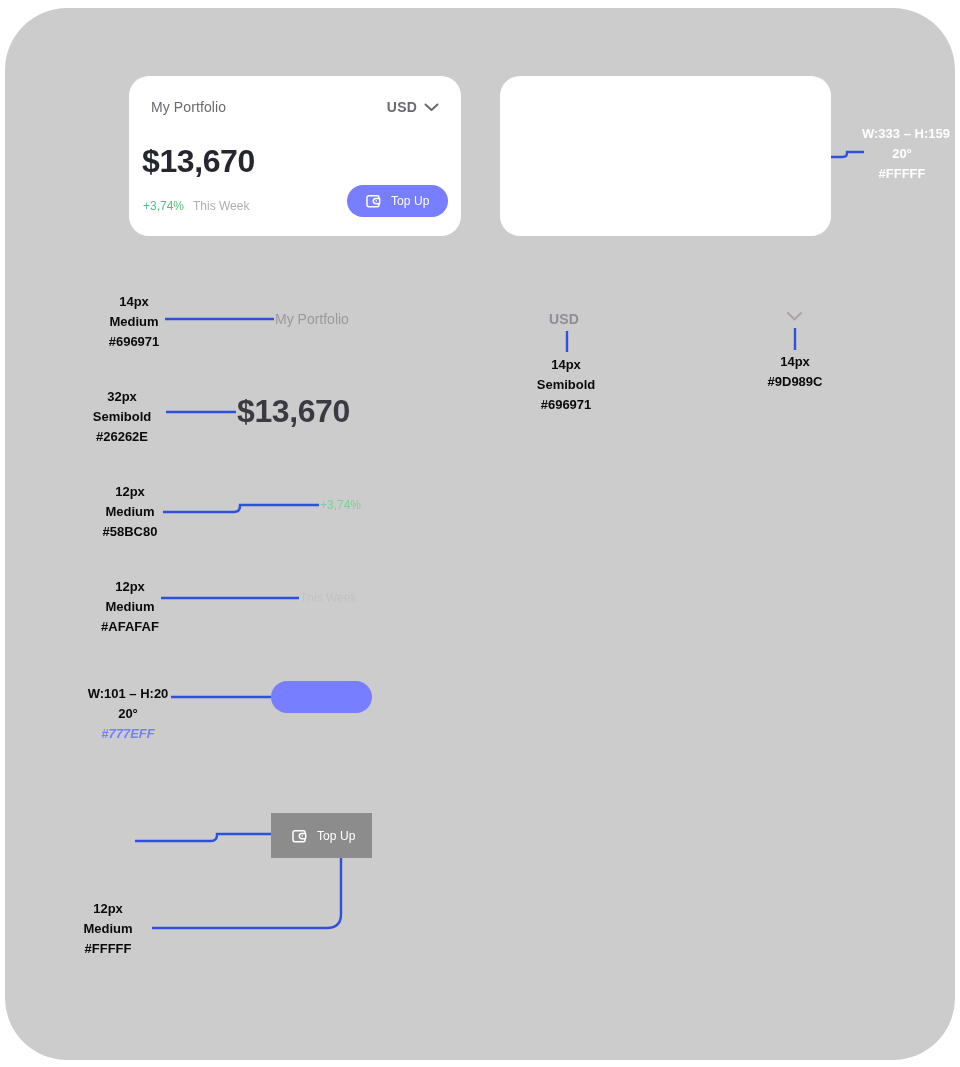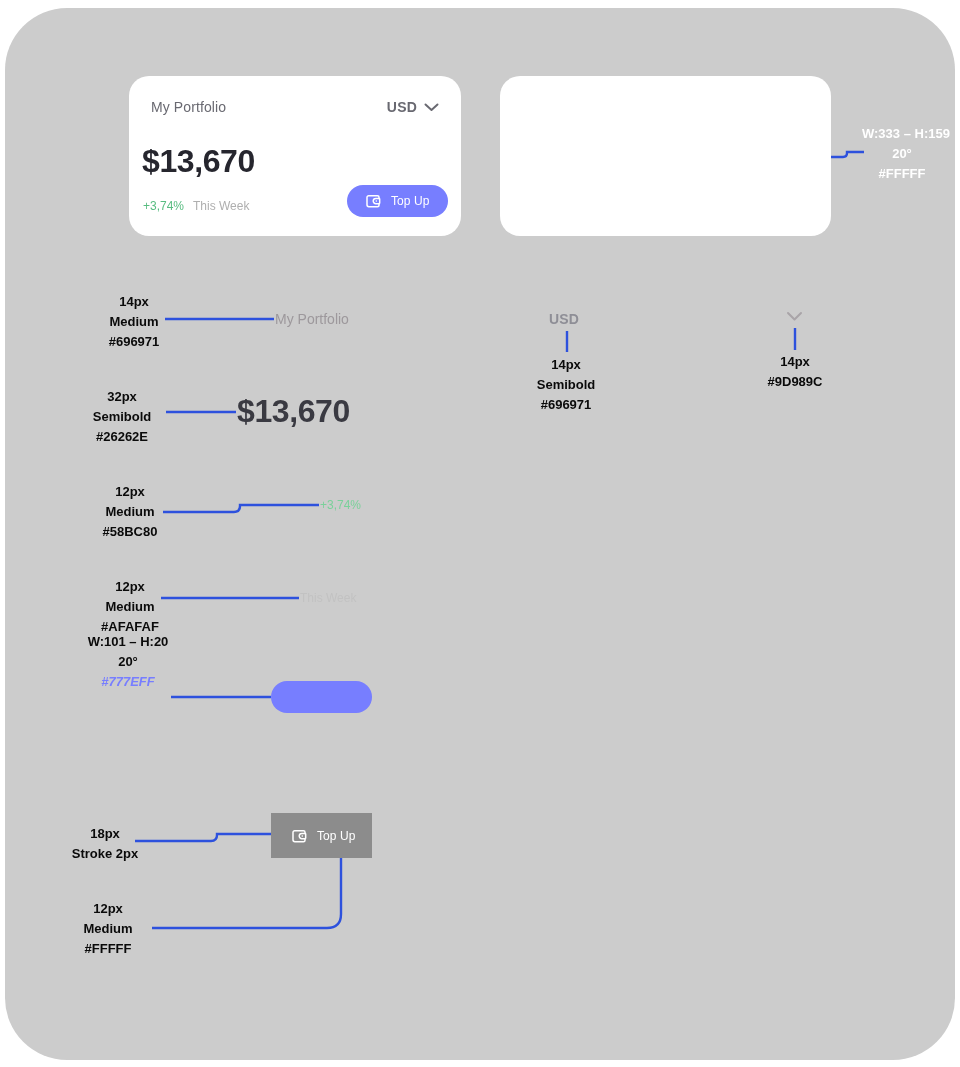--- a/index.html
+++ b/index.html
@@ -298,30 +298,26 @@
     <span class="ln">Medium</span>
     <span class="ln">#58BC80</span>
   </div>
 
   <div class="spec" style="left:70px; top:577px; width:120px;">
     <span class="ln">12px</span>
     <span class="ln">Medium</span>
     <span class="ln">#AFAFAF</span>
   </div>
 
-  <div class="spec" style="left:68px; top:632px; width:120px;">
+  <div class="spec" style="left:68px; top:684px; width:120px;">
     <span class="ln">W:101 – H:20</span>
     <span class="ln">20°</span>
     <span class="ln violet" style="color:#777eff;font-style:italic;">#777EFF</span>
   </div>
 
-  <div class="spec" style="left:45px; top:824px; width:120px;">
-    <span class="ln">18px</span>
-    <span class="ln">Stroke 2px</span>
-  </div>
 
   <div class="spec" style="left:48px; top:899px; width:120px;">
     <span class="ln">12px</span>
     <span class="ln">Medium</span>
     <span class="ln">#FFFFF</span>
   </div>
 
   <div class="spec" style="left:506px; top:355px; width:120px;">
     <span class="ln">14px</span>
     <span class="ln">Semibold</span>

